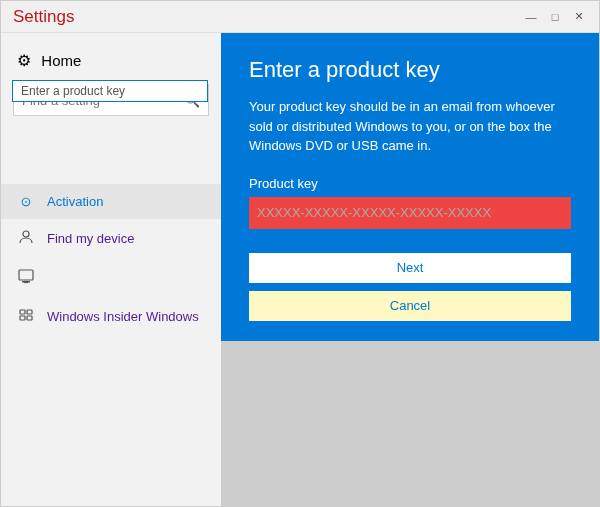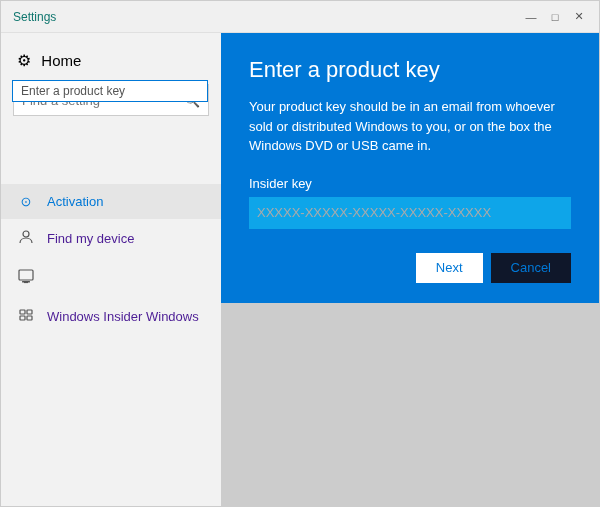--- a/index.html
+++ b/index.html
@@ -28,22 +28,22 @@
       background: #f0f0f0;
       display: flex;
       align-items: center;
       padding: 0 12px;
       justify-content: space-between;
       flex-shrink: 0;
       border-bottom: 1px solid #e0e0e0;
     }
 
     .titlebar-title {
-      font-size: 12px;
-      color: #0f766e;
+      font-size: 17px;
+      color: #b91c1c;
     }
 
     .titlebar-controls {
       display: flex;
       gap: 8px;
     }
 
     .titlebar-btn {
       width: 16px;
       height: 16px;
@@ -227,52 +227,53 @@
       color: #fff;
     }
 
     .dialog-input {
       width: 100%;
       max-width: 380px;
       height: 32px;
       border: none;
       padding: 4px 8px;
       font-size: 13px;
-      background: #0ea5e9;
+      background: #ef4444;
       color: #333;
       outline: none;
     }
 
     .dialog-input::placeholder {
       color: #aaa;
     }
 
     .dialog-buttons {
       display: flex;
       justify-content: flex-end;
       gap: 8px;
       margin-top: 24px;
+      flex-direction: column;
     }
 
     .btn {
       height: 30px;
       padding: 0 20px;
       font-size: 13px;
       cursor: pointer;
       border: none;
       outline: none;
     }
 
     .btn-primary {
       background: #fff;
       color: #0078d7;
     }
 
     .btn-secondary {
-      background: #0f172a;
+      background: #fef9c3;
       color: #0078d7;
     }
 
     
     .search-hint-bar {
       background: #fff;
       border: 1px solid #0078d7;
       font-size: 12px;
       color: #555;
       padding: 3px 8px;
@@ -374,21 +375,21 @@
       <div class="have-question">
         <div class="have-question-title">Have a question?</div>
         <a class="link-text">Get help</a>
       </div>
 
       
       <div class="overlay">
         <div class="dialog">
           <h2 class="dialog-title">Enter a product key</h2>
           <p class="dialog-description">Your product key should be in an email from whoever sold or distributed Windows to you, or on the box the Windows DVD or USB came in.</p>
-          <div class="dialog-label">Insider key</div>
+          <div class="dialog-label">Product key</div>
           <input class="dialog-input" type="text" placeholder="XXXXX-XXXXX-XXXXX-XXXXX-XXXXX" style="">
           <div class="dialog-buttons">
             <button class="btn btn-primary">Next</button>
             <button class="btn btn-secondary">Cancel</button>
           </div>
         </div>
       </div>
     </div>
   </div>
 </div>

